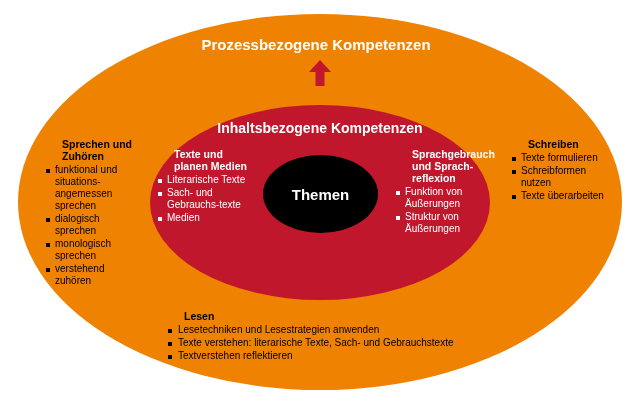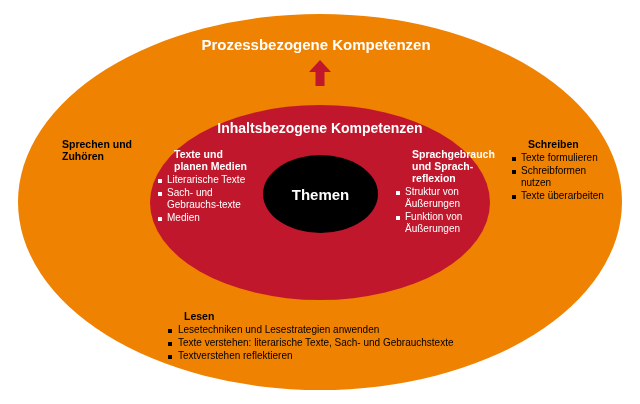--- a/index.html
+++ b/index.html
@@ -166,20 +166,26 @@
 
   <div class="core-ellipse">
     <span class="core-label">Themen</span>
   </div>
 
   <div class="block blk-sprechen on-orange">
     <h4>
       <span>Sprechen und</span><br>
       <span>Zuhören</span>
     </h4>
+    <ul>
+      <li>funktional und situations-angemessen sprechen</li>
+      <li>dialogisch sprechen</li>
+      <li>monologisch sprechen</li>
+      <li>verstehend zuhören</li>
+    </ul>
   </div>
 
   <div class="block blk-schreiben on-orange">
     <h4>Schreiben</h4>
     <ul>
       <li>Texte formulieren</li>
       <li>Schreibformen nutzen</li>
       <li>Texte überarbeiten</li>
     </ul>
   </div>
@@ -196,22 +202,22 @@
     </ul>
   </div>
 
   <div class="block blk-sprachgebrauch on-red">
     <h4>
       <span>Sprachgebrauch</span><br>
       <span>und Sprach-</span><br>
       <span>reflexion</span>
     </h4>
     <ul>
+      <li>Funktion von Äußerungen</li>
       <li>Struktur von Äußerungen</li>
-      <li>Funktion von Äußerungen</li>
     </ul>
   </div>
 
   <div class="block blk-lesen on-orange">
     <h4>Lesen</h4>
     <ul>
       <li>Lesetechniken und Lesestrategien anwenden</li>
       <li>Texte verstehen: literarische Texte, Sach- und Gebrauchstexte</li>
       <li>Textverstehen reflektieren</li>
     </ul>

